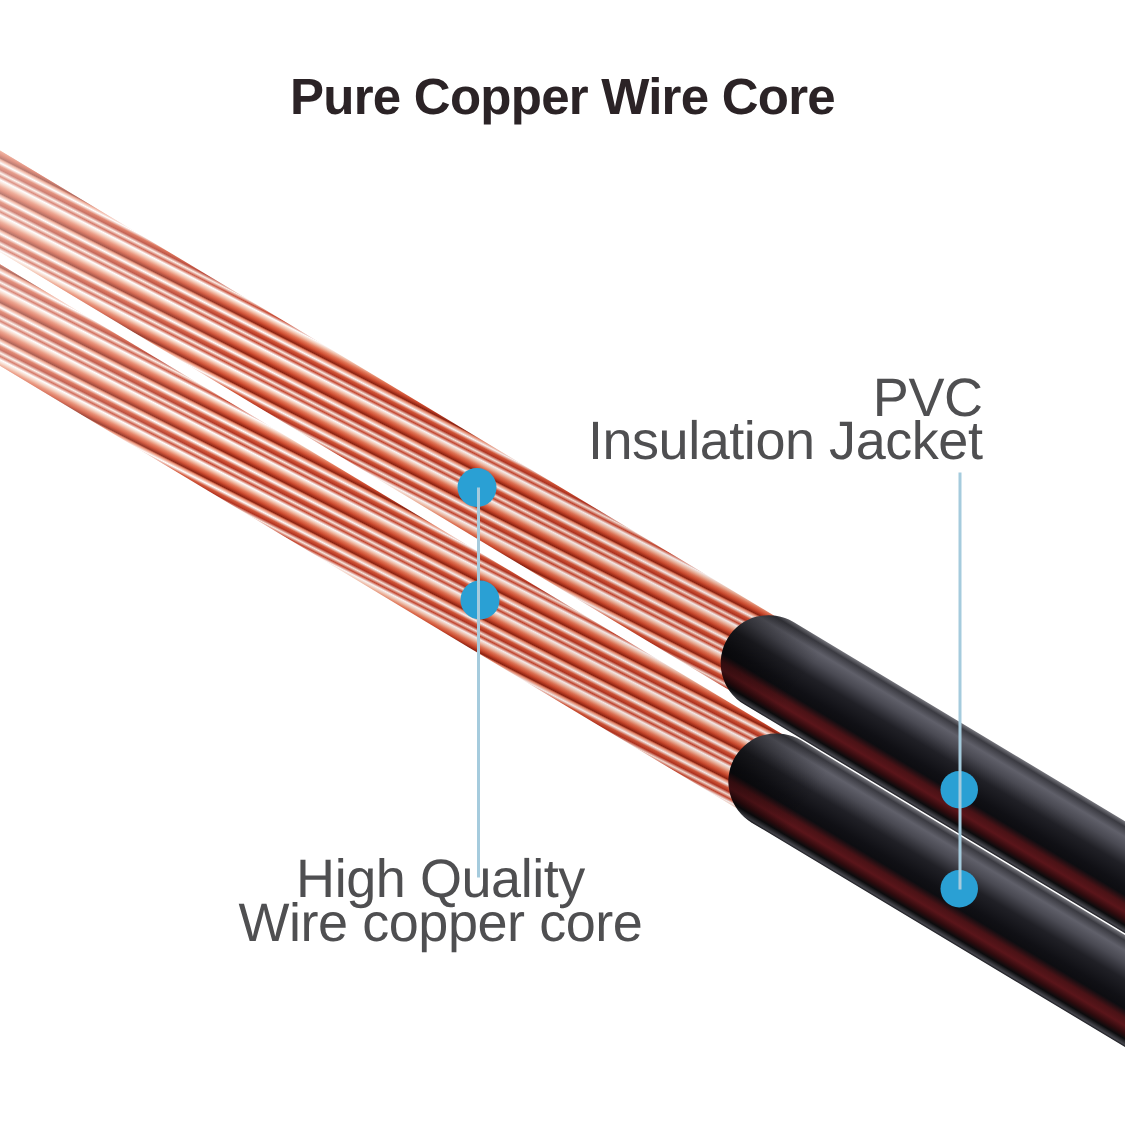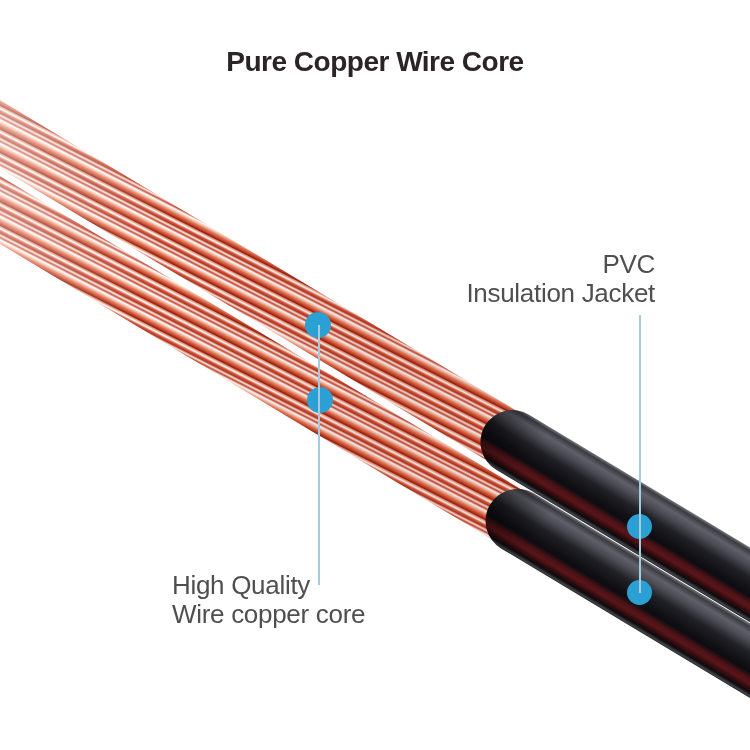--- a/index.html
+++ b/index.html
@@ -4,21 +4,21 @@
 <style>
   html,body{margin:0;padding:0;background:#fff;}
   .stage{
     position:relative;width:750px;height:750px;overflow:hidden;
     background:var(--background,#fff);
     font-family:"Liberation Sans", sans-serif;
   }
   
   .title{
     position:absolute;left:0;top:46px;width:750px;text-align:center;
-    font-size:28px;font-weight:700;letter-spacing:-0.5px;
+    font-size:34px;font-weight:700;letter-spacing:-0.5px;
     color:var(--title-text,#2b2326);margin:0;
   }
   
   .wires{
     position:absolute;left:0;top:0;width:1200px;height:320px;
     transform:rotate(31deg);transform-origin:0 0;
   }
   .copper{
     position:absolute;height:58px;
     background:
@@ -56,25 +56,25 @@
   .dot-jacket-2{left:627px;top:580px;width:25px;height:25px;}
   .leader{
     position:absolute;width:2px;z-index:40;
     background:var(--leader-line,#a5cbdd);
   }
   .leader-core{left:318px;top:325px;height:260px;}
   .leader-jacket{left:639px;top:315px;height:278px;}
   
   .label{
     position:absolute;z-index:50;
-    font-size:26px;line-height:29px;letter-spacing:-0.3px;
+    font-size:36px;line-height:29px;letter-spacing:-0.3px;
     color:var(--label-text,#4f4f51);
   }
   .label-jacket{right:95px;top:250px;text-align:right;}
-  .label-core{left:172px;top:571px;text-align:left;}
+  .label-core{left:159px;top:571px;text-align:center;}
   .label span{display:block;}
 </style>
 </head>
 <body>
 
 <div class="stage">
 
   <h1 class="title">Pure Copper Wire Core</h1>
 
   <div class="wires">

